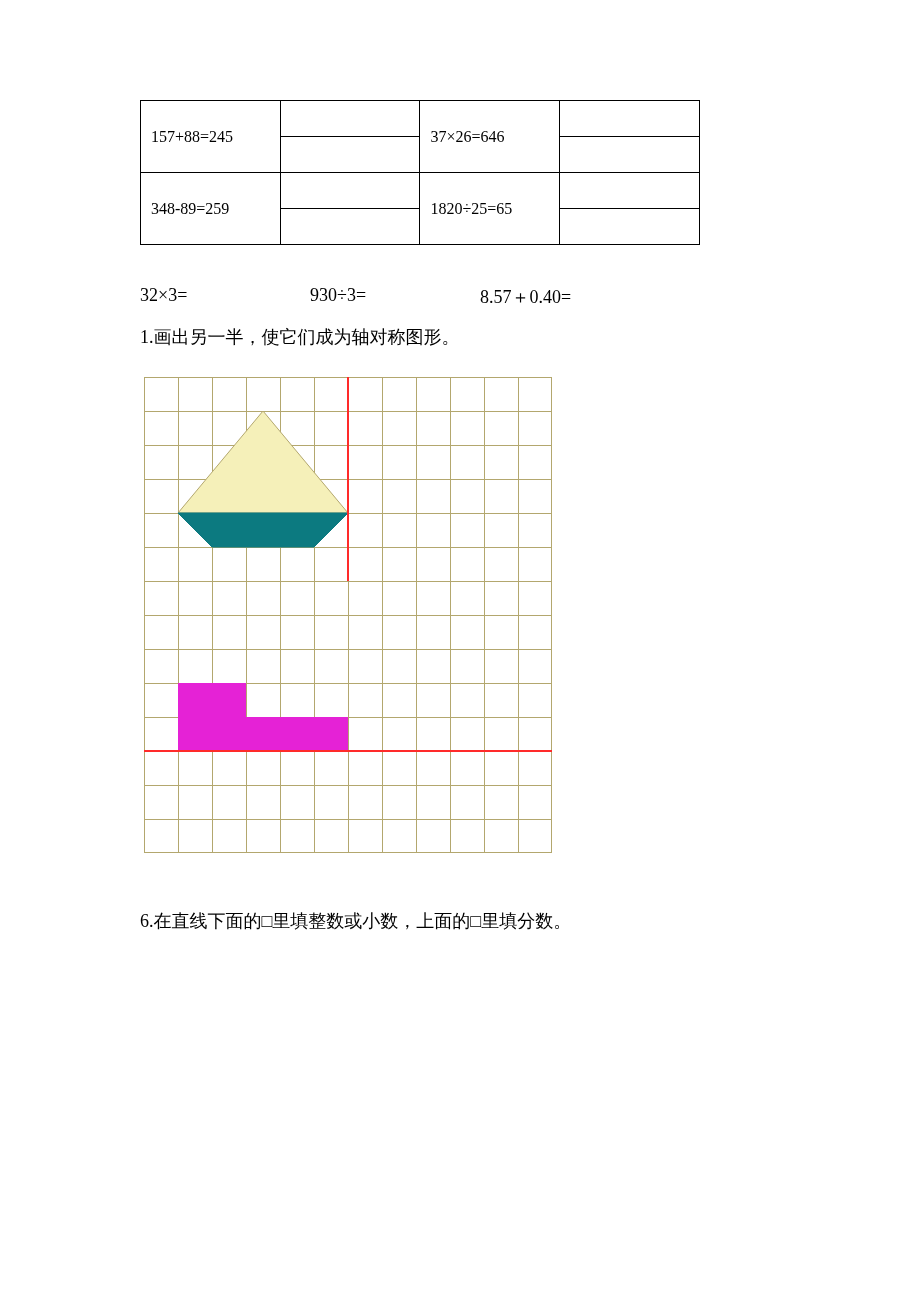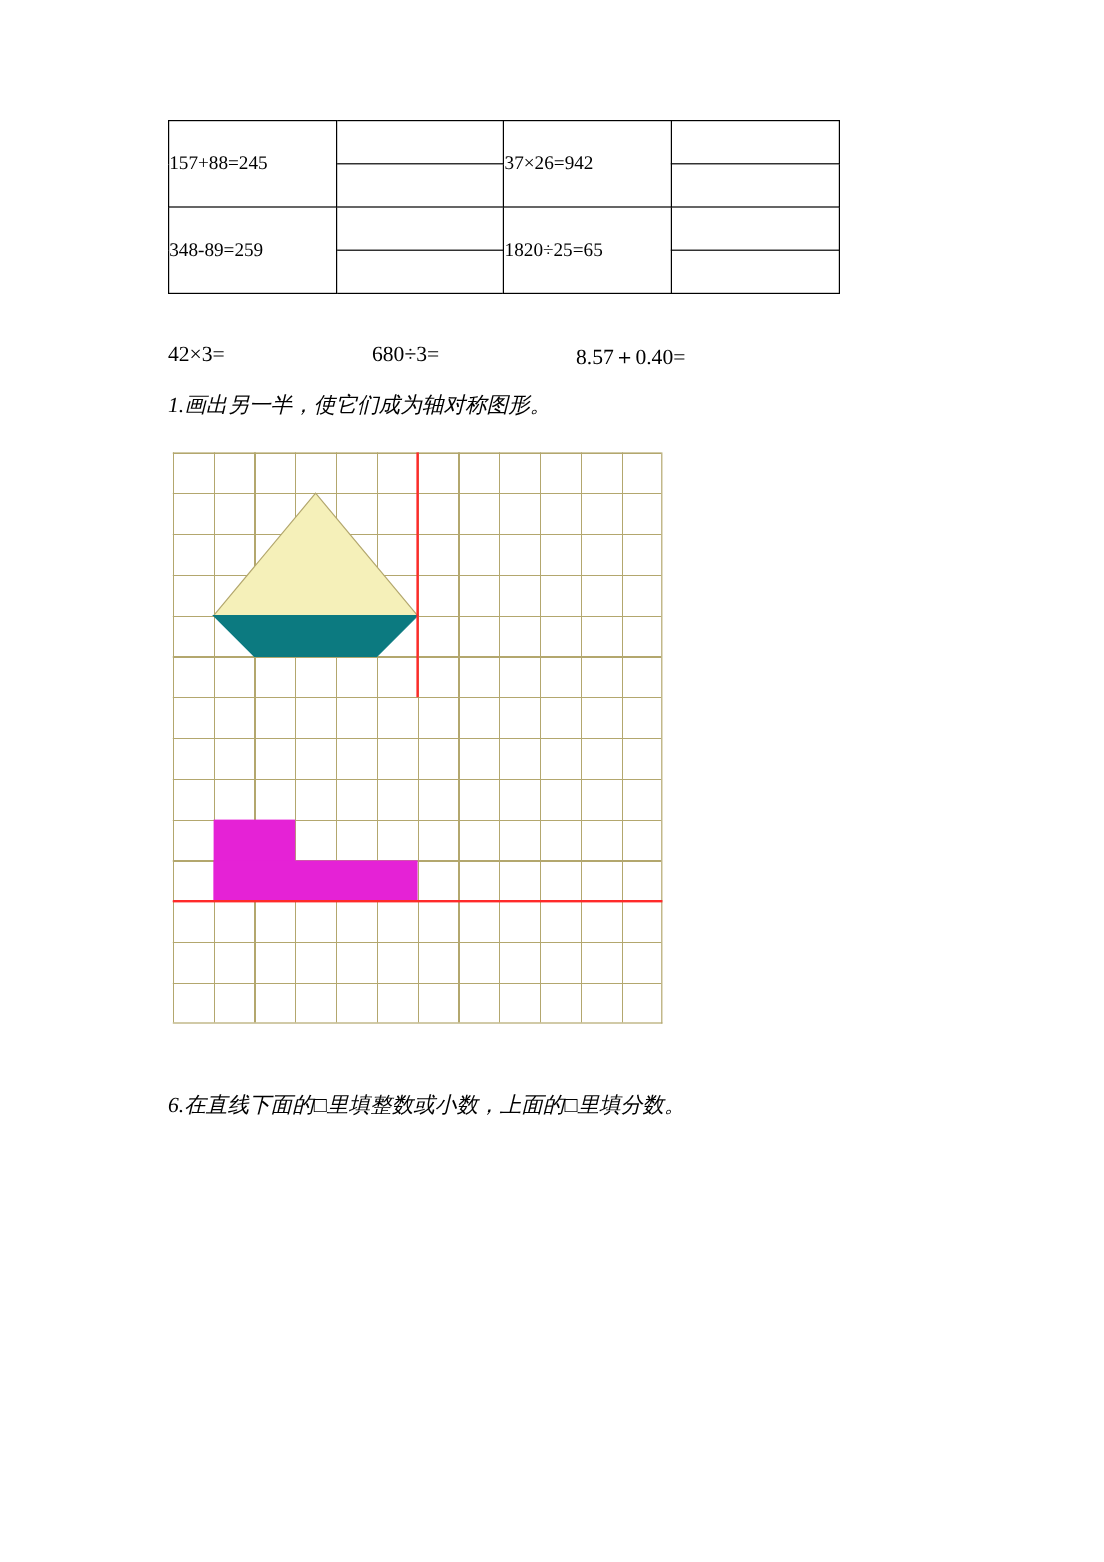--- a/index.html
+++ b/index.html
@@ -22,20 +22,21 @@
     }
     .top-table td {
       border: 1px solid #000;
       padding: 0;
       height: 36px;
       font-size: 16px;
       vertical-align: middle;
     }
     .top-table .cell-data {
       width: 140px;
+      padding-left: 10px;
     }
     .top-table .cell-blank {
       width: 140px;
     }
     .top-table .row-double td {
       height: 36px;
     }
     .q3-line {
       margin: 10px 0 22px 0;
     }
@@ -45,21 +46,20 @@
     }
     .math-item {
       width: 170px;
     }
     .section-title {
       font-weight: bold;
       margin: 26px 0 22px 0;
     }
     .q-line {
       margin: 0 0 28px 0;
-      font-style: italic;
     }
     .grid-wrap {
       width: 408px;
       height: 476px;
       position: relative;
       margin-left: 4px;
       margin-bottom: 56px;
     }
     .grid {
       width: 408px;
@@ -90,21 +90,21 @@
 </head>
 <body>
 
 <div class="page">
 
   <table class="top-table">
     <tbody>
         <tr class="row-double">
       <td class="cell-data" rowspan="2"><span>157+88=245</span></td>
       <td class="cell-blank"></td>
-      <td class="cell-data" rowspan="2"><span>37×26=942</span></td>
+      <td class="cell-data" rowspan="2"><span>37×26=646</span></td>
       <td class="cell-blank"></td>
     </tr>
     <tr>
       <td class="cell-blank"></td>
       <td class="cell-blank"></td>
     </tr>
     <tr class="row-double">
       <td class="cell-data" rowspan="2"><span>348-89=259</span></td>
       <td class="cell-blank"></td>
       <td class="cell-data" rowspan="2"><span>1820÷25=65</span></td>
@@ -112,22 +112,22 @@
     </tr>
     <tr>
       <td class="cell-blank"></td>
       <td class="cell-blank"></td>
     </tr>
   </tbody>
     </table>
 
 
   <div class="math-row">
-    <div class="math-item">42×3=</div>
-    <div class="math-item">680÷3=</div>
+    <div class="math-item">32×3=</div>
+    <div class="math-item">930÷3=</div>
     <div class="math-item">8.57＋0.40=</div>
   </div>
 
 
   <div class="q-line">1.画出另一半，使它们成为轴对称图形。</div>
 
   <div class="grid-wrap">
     <div class="grid"></div>
 
     <svg class="shape" style="left:0;top:0;" width="408" height="476">

